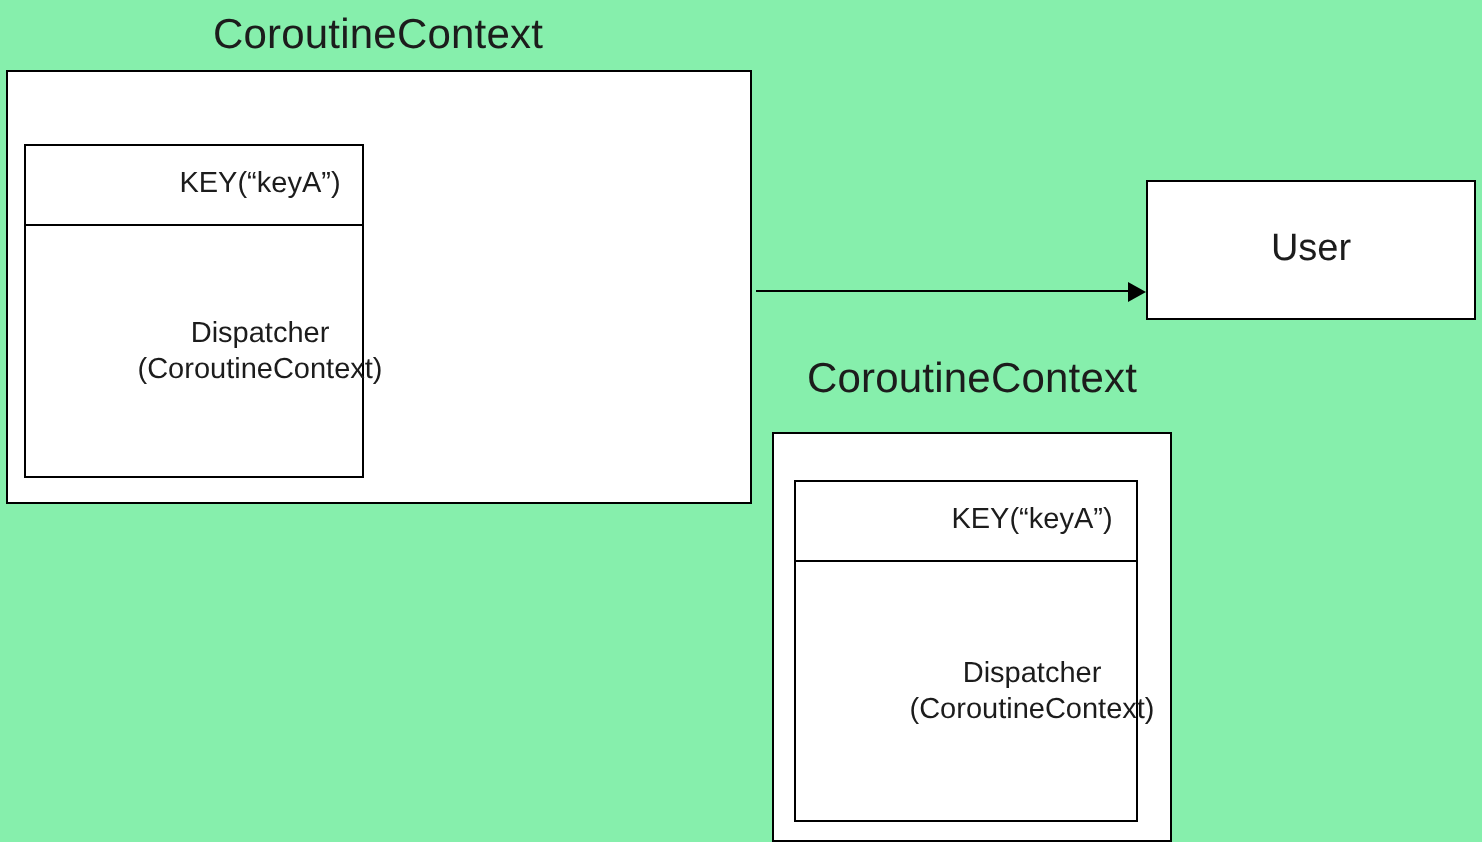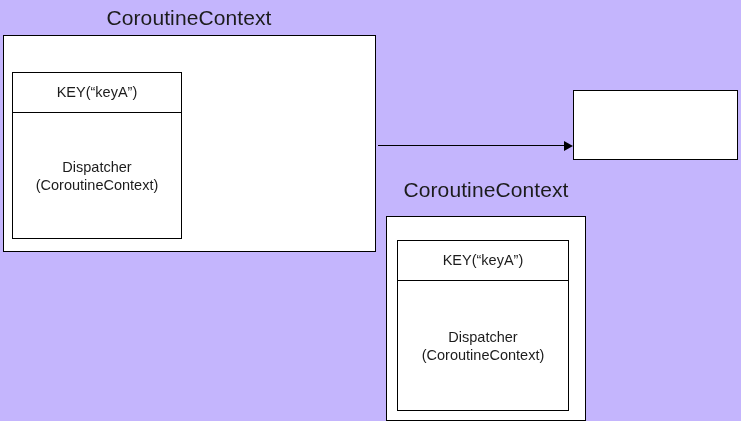--- a/index.html
+++ b/index.html
@@ -4,21 +4,21 @@
 <style>
   html, body {
     margin: 0;
     padding: 0;
     background: #ffffff;
   }
   #canvas {
     position: relative;
     width: 741px;
     height: 421px;
-    background: #c4b5fd;
+    background: #86efac;
     overflow: hidden;
     font-family: "Liberation Sans", "DejaVu Sans", sans-serif;
     color: #1a1a1a;
   }
 
   .title {
     position: absolute;
     font-size: 21px;
     line-height: 24px;
     color: #1c1c1c;
@@ -39,20 +39,21 @@
     position: absolute;
     box-sizing: border-box;
     display: flex;
     align-items: center;
     justify-content: center;
     text-align: center;
     font-size: 14.5px;
     line-height: 18px;
     color: #1c1c1c;
     white-space: pre-line;
+    margin-left: 33px;
   }
 
   .divider {
     position: absolute;
     background: #000000;
     height: 1.4px;
   }
 
   .arrow-line {
     position: absolute;
@@ -102,20 +103,21 @@
 
   <div class="cell-label" style="left:12px; top:72px; width:170px; height:40px;">KEY(“keyA”)</div>
 
   <div class="cell-label" style="left:12px; top:113px; width:170px; height:126px;">Dispatcher
 (CoroutineContext)</div>
 
   <div class="arrow-line" style="left:378px; top:145px; width:188px;"></div>
   <div class="arrow-head" style="left:564px; top:140.5px;"></div>
 
   <div class="box" style="left:573px; top:90px; width:165px; height:70px;"></div>
+  <div class="user-label" style="left:573px; top:90px; width:165px; height:70px;">User</div>
 
   <div class="title" style="left:386px; top:178px; width:200px;">CoroutineContext</div>
 
   <div class="box" style="left:386px; top:216px; width:200px; height:205px;"></div>
 
   <div class="box" style="left:397px; top:240px; width:172px; height:171px;"></div>
 
   <div class="divider" style="left:397px; top:280px; width:172px;"></div>
 
   <div class="cell-label" style="left:397px; top:240px; width:172px; height:40px;">KEY(“keyA”)</div>

